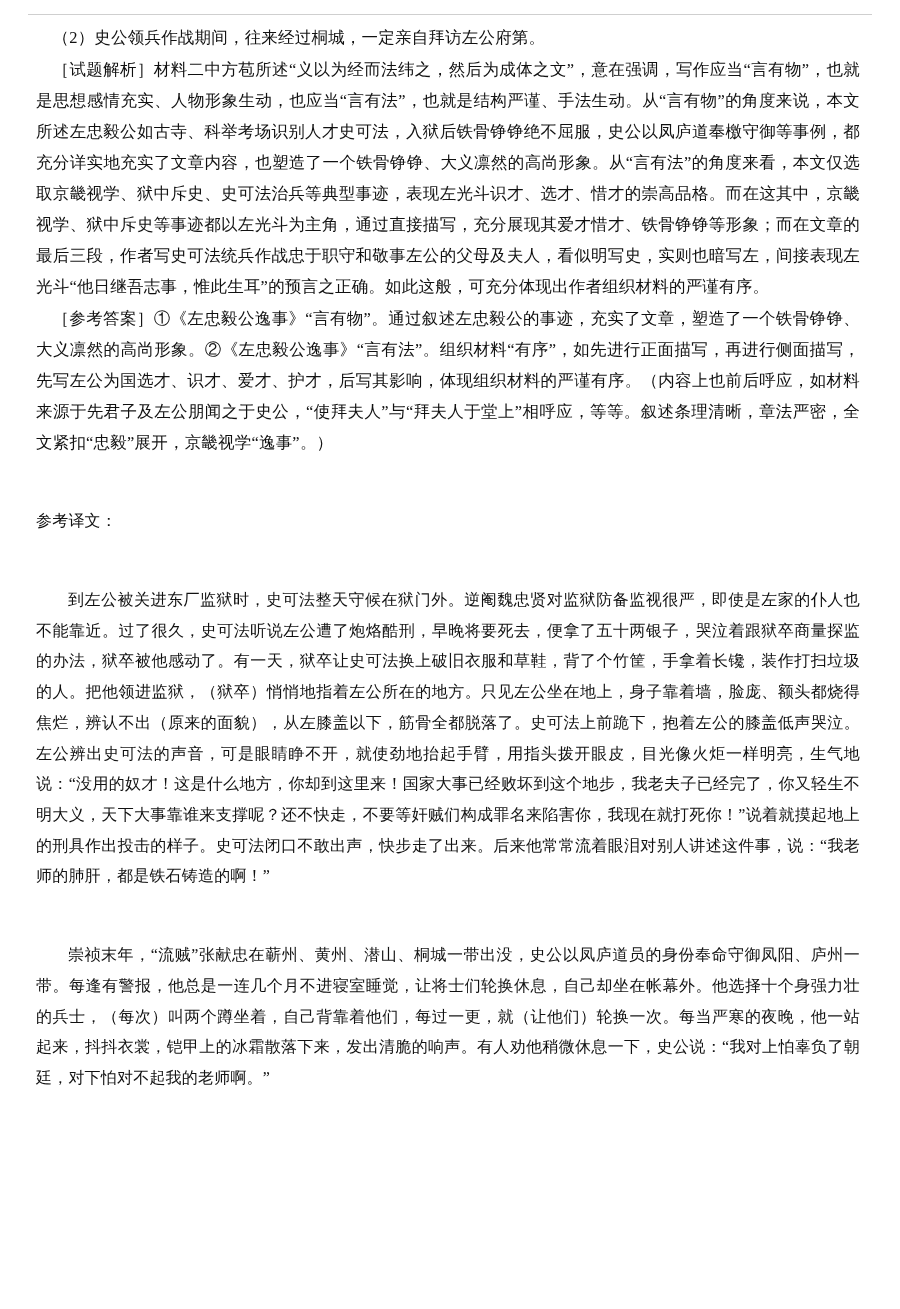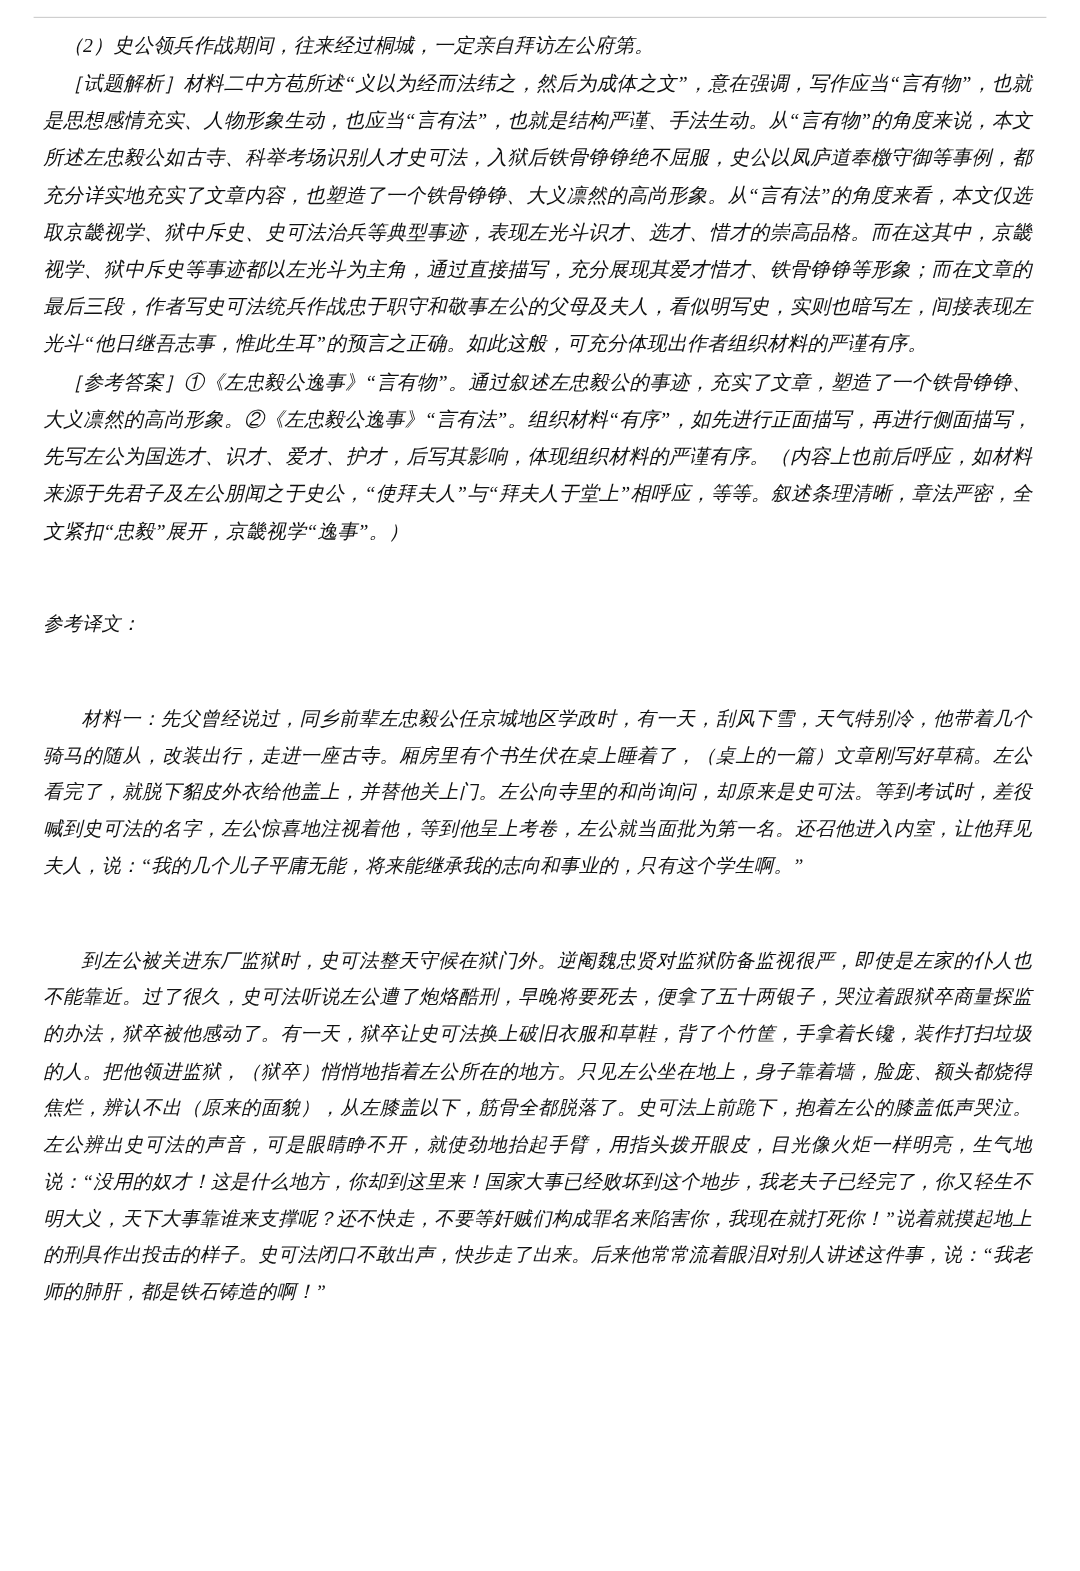--- a/index.html
+++ b/index.html
@@ -30,21 +30,20 @@
     height: 1px;
     background: #cfcfcf;
   }
   p {
     margin: 0 0 1px 0;
     font-size: 16.5px;
     line-height: 1.88;
     text-align: justify;
     text-justify: inter-ideograph;
     letter-spacing: 0.2px;
-    font-style: italic;
   }
   .indent1 { text-indent: 1em; }
   .indent2 { text-indent: 2em; }
   .noindent { text-indent: 0; }
   .trans-head {
     margin-top: 2px;
   }
   .translation p {
     font-size: 16px;
     line-height: 1.92;
@@ -58,16 +57,16 @@
   <div class="line-top"></div>
 
   <div>
     <p class="indent1">（2）史公领兵作战期间，往来经过桐城，一定亲自拜访左公府第。</p>
     <p class="indent1">［试题解析］材料二中方苞所述“义以为经而法纬之，然后为成体之文”，意在强调，写作应当“言有物”，也就是思想感情充实、人物形象生动，也应当“言有法”，也就是结构严谨、手法生动。从“言有物”的角度来说，本文所述左忠毅公如古寺、科举考场识别人才史可法，入狱后铁骨铮铮绝不屈服，史公以凤庐道奉檄守御等事例，都充分详实地充实了文章内容，也塑造了一个铁骨铮铮、大义凛然的高尚形象。从“言有法”的角度来看，本文仅选取京畿视学、狱中斥史、史可法治兵等典型事迹，表现左光斗识才、选才、惜才的崇高品格。而在这其中，京畿视学、狱中斥史等事迹都以左光斗为主角，通过直接描写，充分展现其爱才惜才、铁骨铮铮等形象；而在文章的最后三段，作者写史可法统兵作战忠于职守和敬事左公的父母及夫人，看似明写史，实则也暗写左，间接表现左光斗“他日继吾志事，惟此生耳”的预言之正确。如此这般，可充分体现出作者组织材料的严谨有序。</p>
     <p class="indent1">［参考答案］①《左忠毅公逸事》“言有物”。通过叙述左忠毅公的事迹，充实了文章，塑造了一个铁骨铮铮、大义凛然的高尚形象。②《左忠毅公逸事》“言有法”。组织材料“有序”，如先进行正面描写，再进行侧面描写，先写左公为国选才、识才、爱才、护才，后写其影响，体现组织材料的严谨有序。（内容上也前后呼应，如材料来源于先君子及左公朋闻之于史公，“使拜夫人”与“拜夫人于堂上”相呼应，等等。叙述条理清晰，章法严密，全文紧扣“忠毅”展开，京畿视学“逸事”。）</p>
   </div>
 
   <div class="translation">
     <p class="noindent trans-head">参考译文：</p>
-    <p class="indent2">材料一：先父曾经说过，同乡前辈左忠毅公任京城地区学政时，有一天，刮风下雪，天气特别冷，他带着几个骑马的随从，改装出行，走进一座古寺。厢房里有个书生伏在桌上睡着了，（桌上的一篇）文章刚写好草稿。左公看完了，就脱下貂皮外衣给他盖上，并替他关上门。左公向寺里的和尚询问，却原来是史可法。等到考试时，差役喊到史可法的名字，左公惊喜地注视着他，等到他呈上考卷，左公就当面批为第一名。还召他进入内室，让他拜见夫人，说：“我的几个儿子平庸无能，将来能继承我的志向和事业的，只有这个学生啊。”</p>
     <p class="indent2">到左公被关进东厂监狱时，史可法整天守候在狱门外。逆阉魏忠贤对监狱防备监视很严，即使是左家的仆人也不能靠近。过了很久，史可法听说左公遭了炮烙酷刑，早晚将要死去，便拿了五十两银子，哭泣着跟狱卒商量探监的办法，狱卒被他感动了。有一天，狱卒让史可法换上破旧衣服和草鞋，背了个竹筐，手拿着长镵，装作打扫垃圾的人。把他领进监狱，（狱卒）悄悄地指着左公所在的地方。只见左公坐在地上，身子靠着墙，脸庞、额头都烧得焦烂，辨认不出（原来的面貌），从左膝盖以下，筋骨全都脱落了。史可法上前跪下，抱着左公的膝盖低声哭泣。左公辨出史可法的声音，可是眼睛睁不开，就使劲地抬起手臂，用指头拨开眼皮，目光像火炬一样明亮，生气地说：“没用的奴才！这是什么地方，你却到这里来！国家大事已经败坏到这个地步，我老夫子已经完了，你又轻生不明大义，天下大事靠谁来支撑呢？还不快走，不要等奸贼们构成罪名来陷害你，我现在就打死你！”说着就摸起地上的刑具作出投击的样子。史可法闭口不敢出声，快步走了出来。后来他常常流着眼泪对别人讲述这件事，说：“我老师的肺肝，都是铁石铸造的啊！”</p>
+    <p class="indent2">崇祯末年，“流贼”张献忠在蕲州、黄州、潜山、桐城一带出没，史公以凤庐道员的身份奉命守御凤阳、庐州一带。每逢有警报，他总是一连几个月不进寝室睡觉，让将士们轮换休息，自己却坐在帐幕外。他选择十个身强力壮的兵士，（每次）叫两个蹲坐着，自己背靠着他们，每过一更，就（让他们）轮换一次。每当严寒的夜晚，他一站起来，抖抖衣裳，铠甲上的冰霜散落下来，发出清脆的响声。有人劝他稍微休息一下，史公说：“我对上怕辜负了朝廷，对下怕对不起我的老师啊。”</p>
   </div>
 </div>
 
 </body></html>

